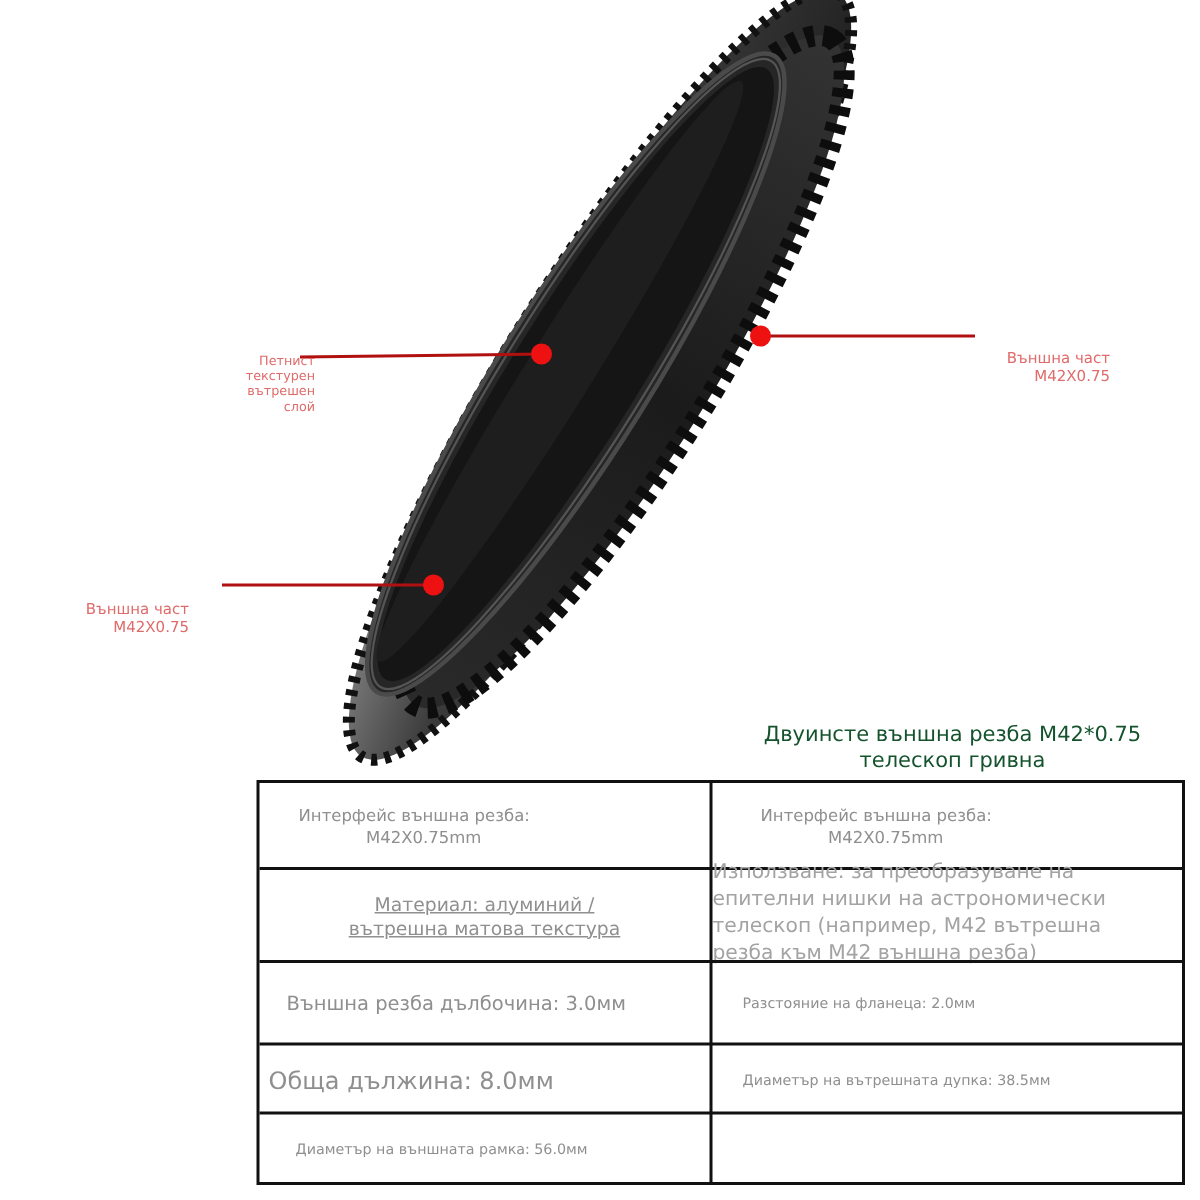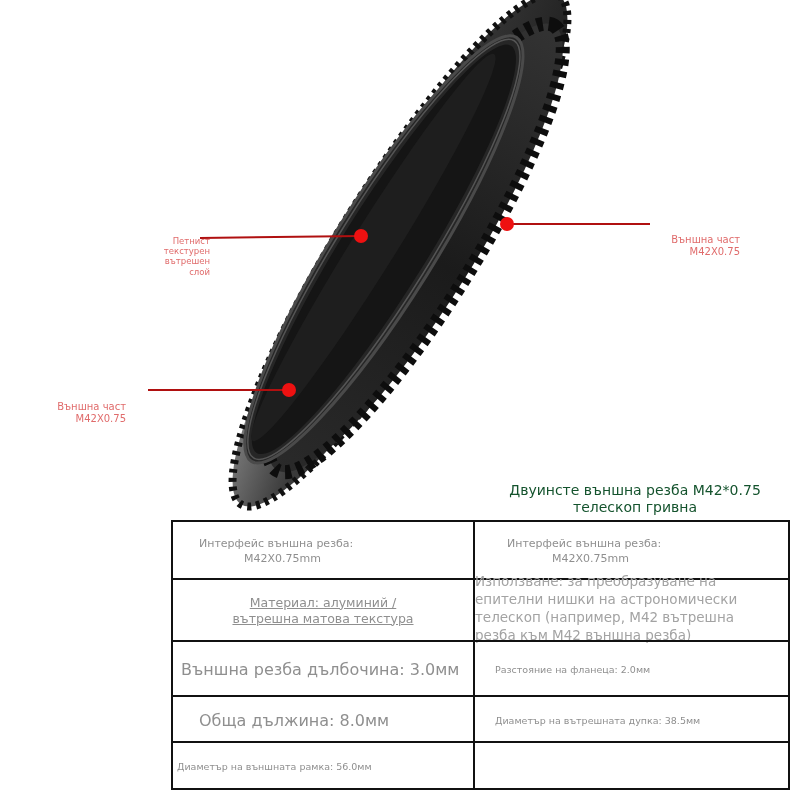--- a/index.html
+++ b/index.html
@@ -120,39 +120,39 @@
       <div class="txt" style="line-height:18px; margin-top:-6px;">
         <div>Използване: за преобразуване на</div>
         <div>епителни нишки на астрономически</div>
         <div>телескоп (например, M42 вътрешна</div>
         <div>резба към M42 външна резба)</div>
       </div>
     </div>
   </div>
 
   <div class="spec-row" style="top:118px; height:56px;">
-    <div class="cell left" style="font-size:16px; padding-left:8px;">
+    <div class="cell left" style="font-size:13px; padding-left:18px;">
       <div class="txt">Външна резба дълбочина: 3.0мм</div>
     </div>
     <div class="cell right" style="font-size:9.5px; padding-left:20px;">
       <div class="txt">Разстояние на фланеца: 2.0мм</div>
     </div>
   </div>
 
   <div class="spec-row" style="top:173px; height:48px;">
-    <div class="cell left" style="font-size:16px; padding-left:26px;">
+    <div class="cell left" style="font-size:16px; padding-left:6px;">
       <div class="txt">Обща дължина: 8.0мм</div>
     </div>
     <div class="cell right" style="font-size:9.5px; padding-left:20px;">
       <div class="txt">Диаметър на вътрешната дупка: 38.5мм</div>
     </div>
   </div>
 
   <div class="spec-row" style="top:219px; height:49px;">
-    <div class="cell left" style="font-size:9.5px; padding-left:4px;">
+    <div class="cell left" style="font-size:9.5px; padding-left:24px;">
       <div class="txt">Диаметър на външната рамка: 56.0мм</div>
     </div>
     <div class="cell right">
       <div class="txt"></div>
     </div>
   </div>
   <div class="col-divider"></div>
 </div>
 
 </body></html>

